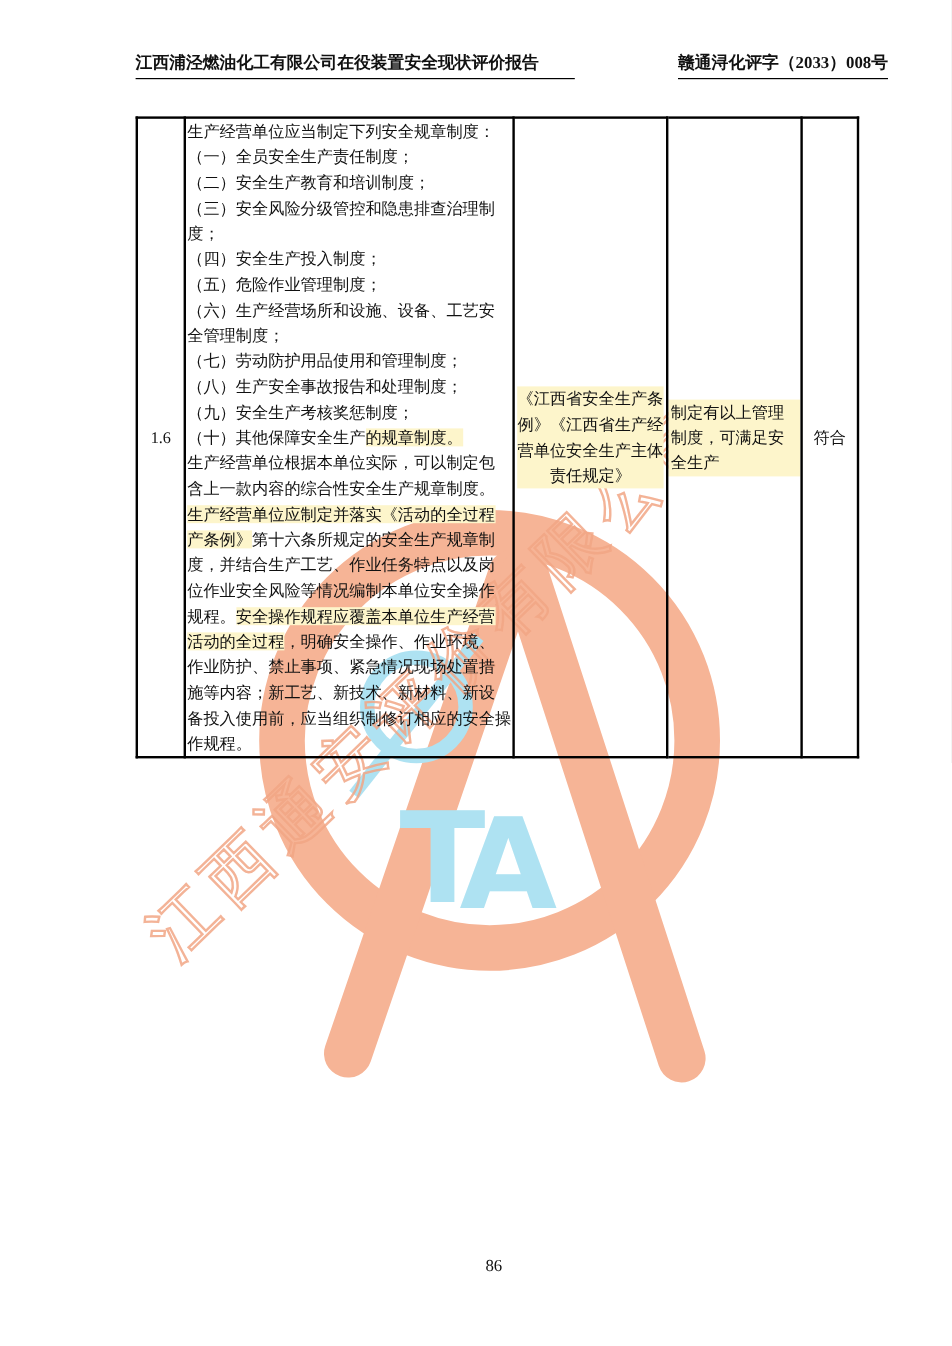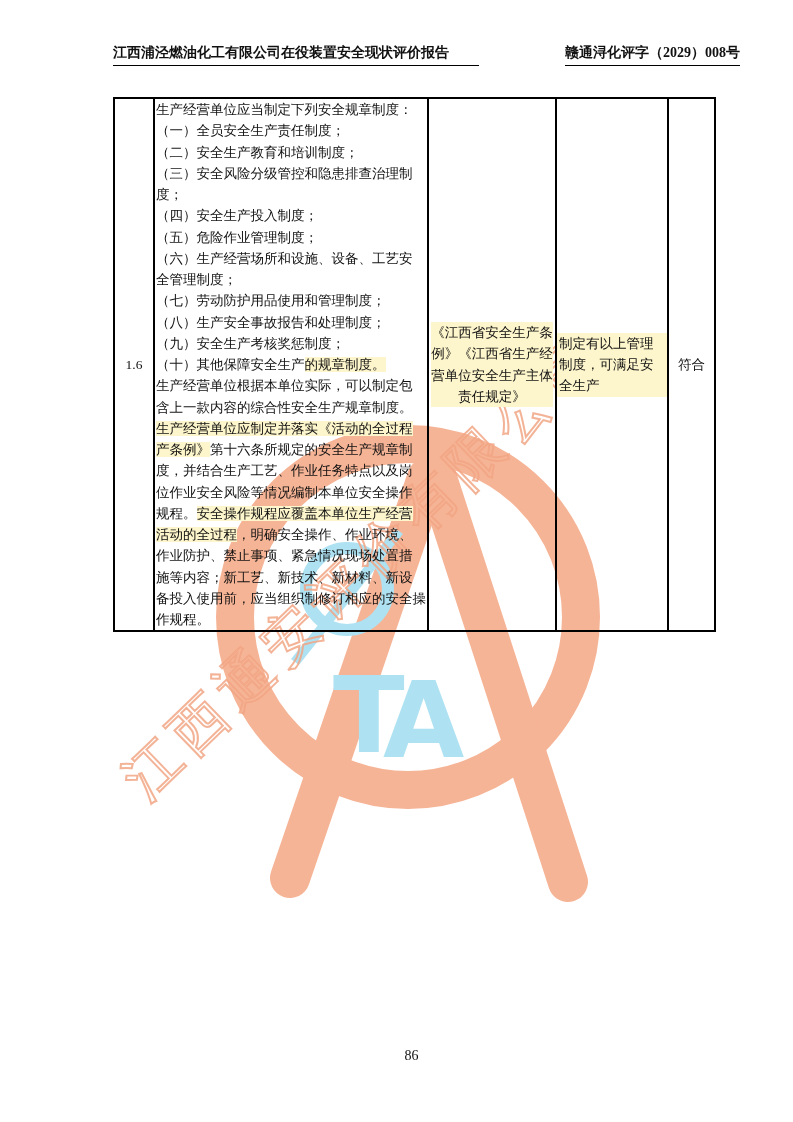--- a/index.html
+++ b/index.html
@@ -59,21 +59,21 @@
     </g>
 
     <text x="333" y="752" font-size="105" font-weight="bold" font-family="DejaVu Sans, sans-serif" fill="#aee2f2">T</text>
     <text x="383" y="757" font-size="105" font-weight="bold" font-family="DejaVu Sans, sans-serif" fill="#aee2f2">A</text>
 
     <text transform="translate(146,802) rotate(-44)" font-size="56" letter-spacing="8" font-family="DejaVu Sans, sans-serif" fill="none" stroke="#f2a685" stroke-width="2" opacity="0.85">江西通安评价有限公司</text>
   </svg>
 
   <div class="hdr">
     <span class="left">江西浦泾燃油化工有限公司在役装置安全现状评价报告</span>
-    <span class="right">赣通浔化评字（2029）008号</span>
+    <span class="right">赣通浔化评字（2033）008号</span>
   </div>
 
   <table class="eval">
     <colgroup>
       <col style="width:40px">
         <col style="width:274px">
         <col style="width:128px">
       <col style="width:112px">
         <col style="width:47px">
     </colgroup>

